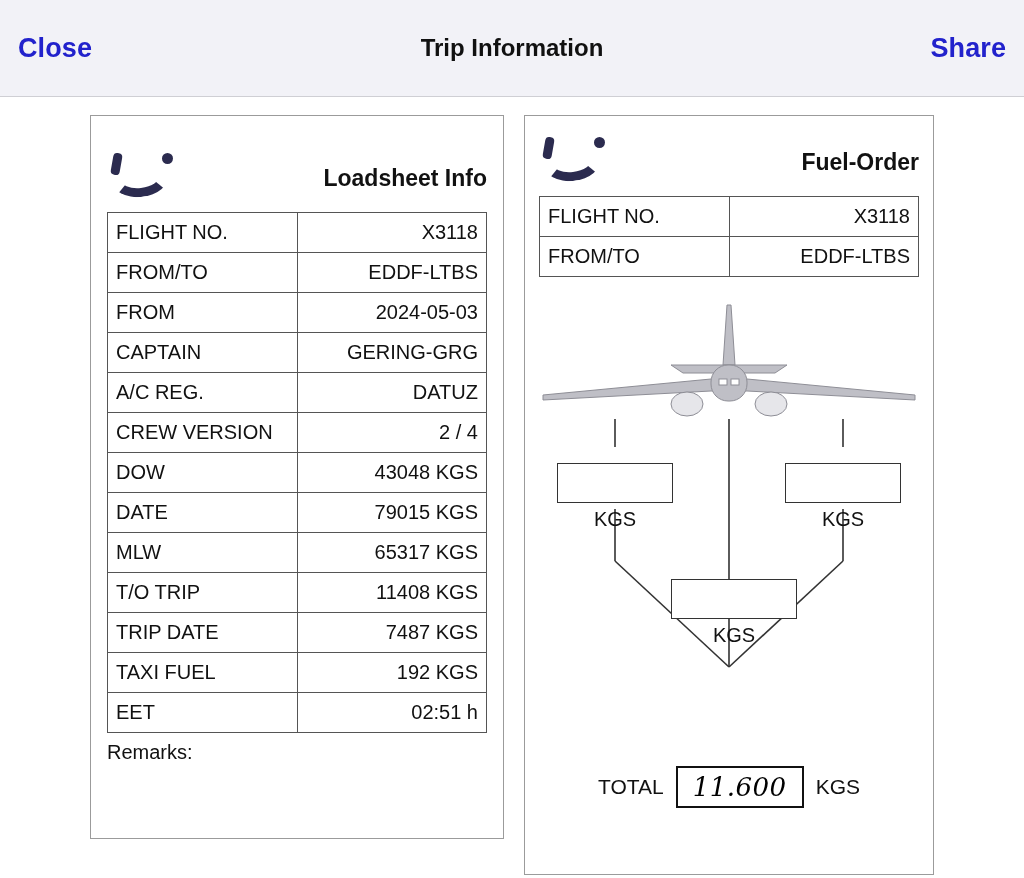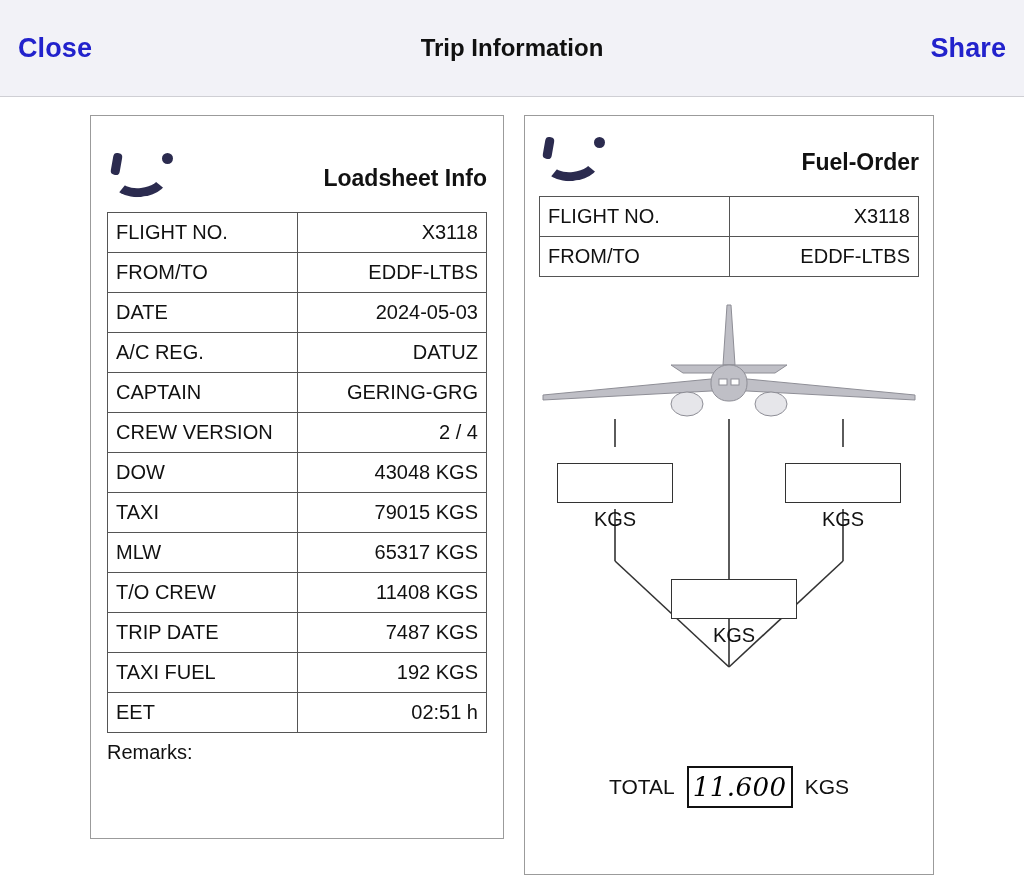--- a/index.html
+++ b/index.html
@@ -161,21 +161,21 @@
     position: absolute;
     left: 0; right: 0; bottom: 15px;
     display: flex;
     align-items: center;
     justify-content: center;
     gap: 12px;
   }
   .total-label { font-size: 21px; color: #111; }
   .total-box {
     border: 2px solid #111;
-    width: 106px; height: 42px;
+    width: 128px; height: 42px;
     display: flex; align-items: center; justify-content: center;
     font-family: "DejaVu Serif", serif;
     font-style: italic;
     font-size: 26px;
     letter-spacing: 0.5px;
   }
   .total-unit { font-size: 21px; color: #111; }
   svg { display: block; }
 </style>
 </head>
@@ -205,49 +205,49 @@
         <tbody>
           <tr>
             <td class="label">FLIGHT NO.</td>
             <td class="value">X3118</td>
           </tr>
           <tr>
             <td class="label">FROM/TO</td>
             <td class="value">EDDF-LTBS</td>
           </tr>
           <tr>
-            <td class="label">DATE</td>
+            <td class="label">FROM</td>
             <td class="value">2024-05-03</td>
+          </tr>
+          <tr>
+            <td class="label">CAPTAIN</td>
+            <td class="value">GERING-GRG</td>
           </tr>
           <tr>
             <td class="label">A/C REG.</td>
             <td class="value">DATUZ</td>
           </tr>
           <tr>
-            <td class="label">CAPTAIN</td>
-            <td class="value">GERING-GRG</td>
-          </tr>
-          <tr>
             <td class="label">CREW VERSION</td>
             <td class="value">2 / 4</td>
           </tr>
           <tr>
             <td class="label">DOW</td>
             <td class="value">43048 KGS</td>
           </tr>
           <tr>
-            <td class="label">TAXI</td>
+            <td class="label">DATE</td>
             <td class="value">79015 KGS</td>
           </tr>
           <tr>
             <td class="label">MLW</td>
             <td class="value">65317 KGS</td>
           </tr>
           <tr>
-            <td class="label">T/O CREW</td>
+            <td class="label">T/O TRIP</td>
             <td class="value">11408 KGS</td>
           </tr>
           <tr>
             <td class="label">TRIP DATE</td>
             <td class="value">7487 KGS</td>
           </tr>
           <tr>
             <td class="label">TAXI FUEL</td>
             <td class="value">192 KGS</td>
           </tr>

